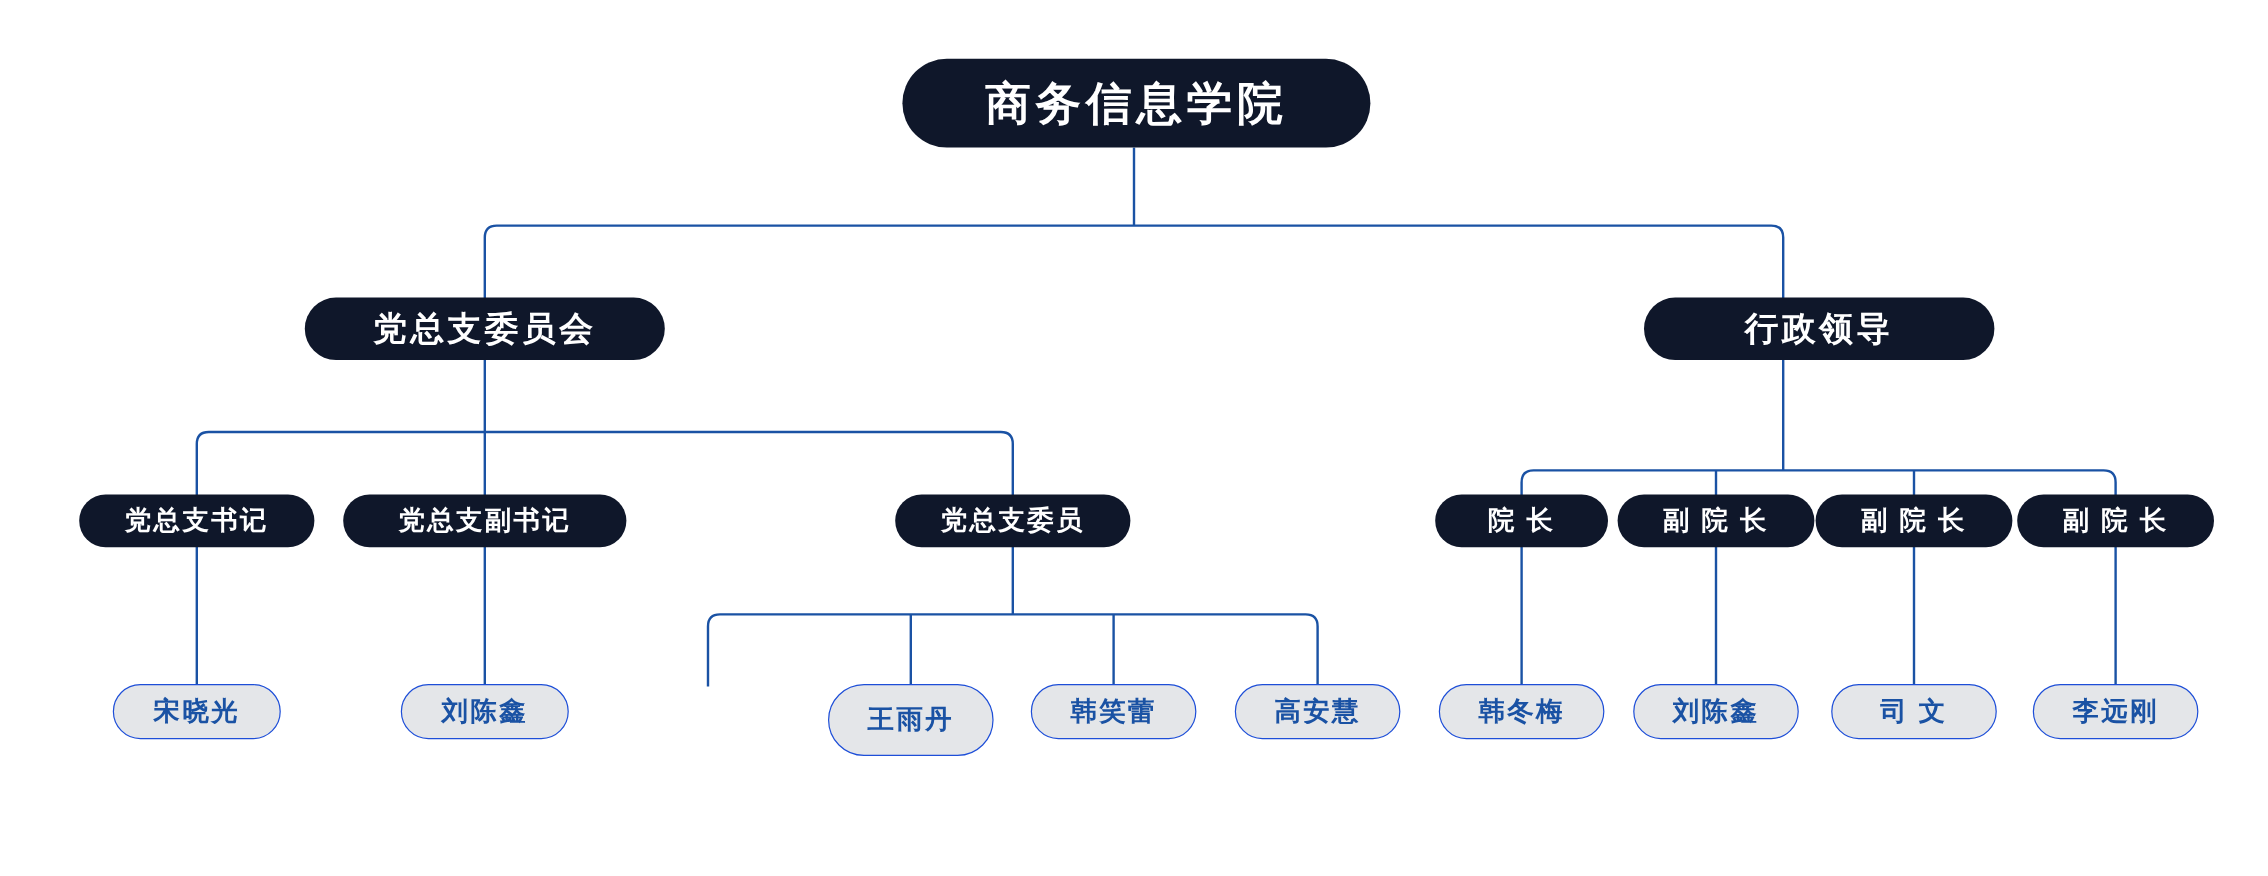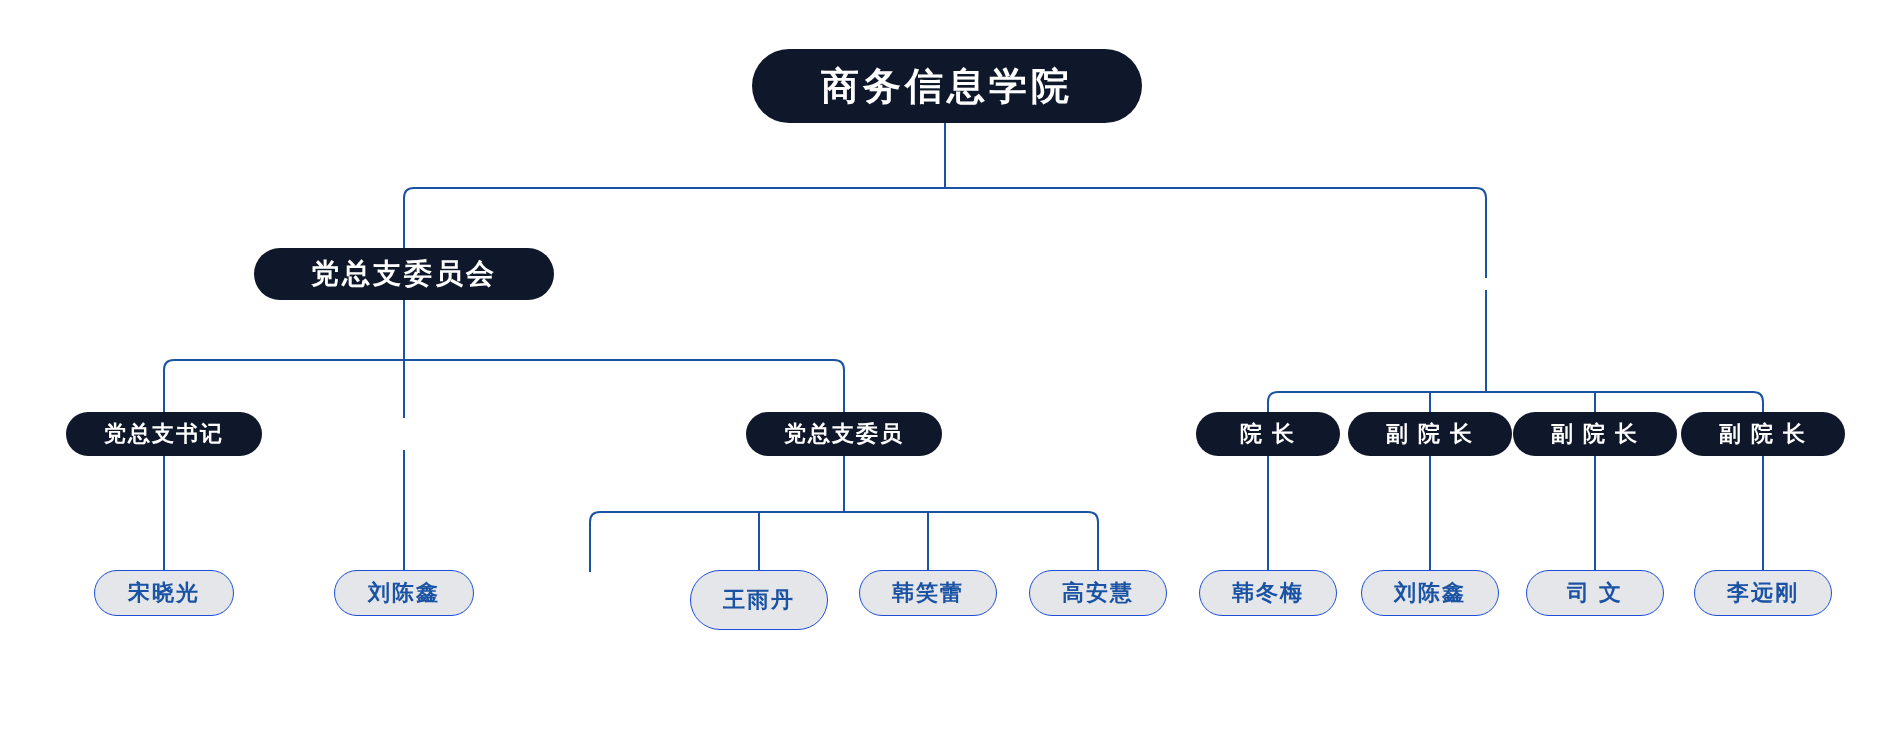--- a/index.html
+++ b/index.html
@@ -72,23 +72,25 @@
       <path d="M1430,450 L1430,572"></path>
       <path d="M1595,450 L1595,572"></path>
       <path d="M1763,450 L1763,572"></path>
     </g>
   </svg>
 
   <div class="node filled root" style="left:752px;top:49px;width:390px;height:74px;">商务信息学院</div>
 
   <div class="node filled lvl2" style="left:254px;top:248px;width:300px;height:52px;">党总支委员会</div>
 
+  <div class="node filled lvl2" style="left:1370px;top:248px;width:292px;height:52px;">行政领导</div>
 
   <div class="node filled lvl3" style="left:66px;top:412px;width:196px;height:44px;">党总支书记</div>
 
+  <div class="node filled lvl3" style="left:286px;top:412px;width:236px;height:44px;">党总支副书记</div>
 
   <div class="node filled lvl3" style="left:746px;top:412px;width:196px;height:44px;">党总支委员</div>
 
   <div class="node filled lvl3" style="left:1196px;top:412px;width:144px;height:44px;">院 长</div>
 
   <div class="node filled lvl3" style="left:1348px;top:412px;width:164px;height:44px;">副 院 长</div>
 
   <div class="node filled lvl3" style="left:1513px;top:412px;width:164px;height:44px;">副 院 长</div>
 
   <div class="node filled lvl3" style="left:1681px;top:412px;width:164px;height:44px;">副 院 长</div>

